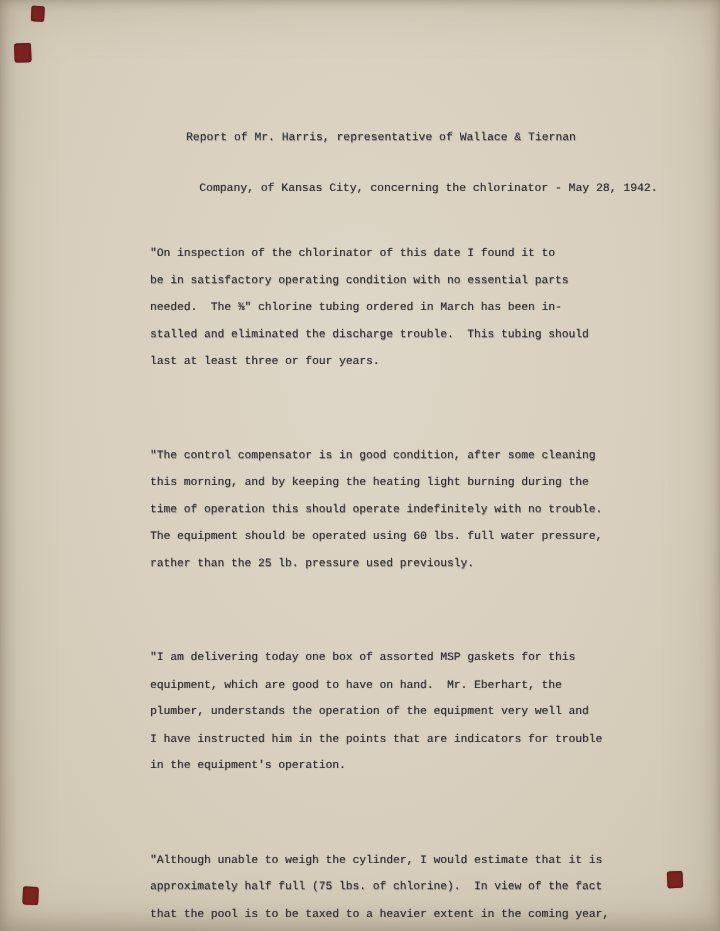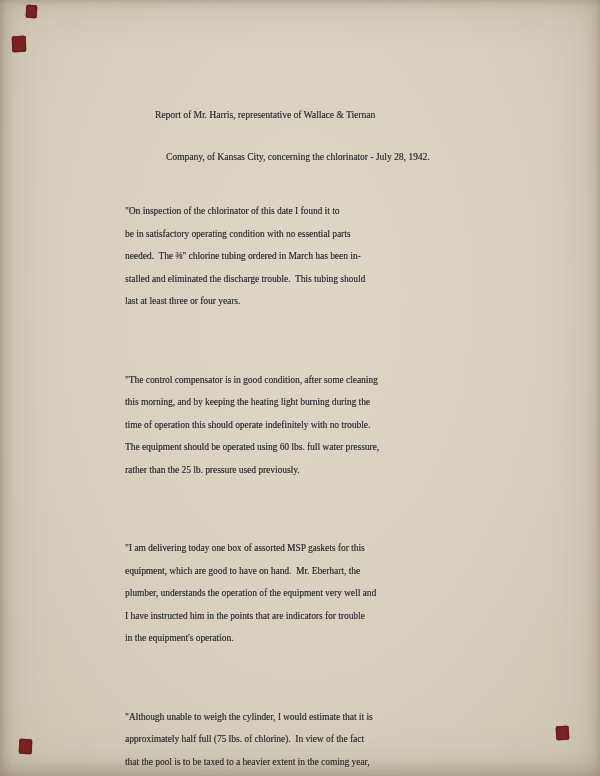--- a/index.html
+++ b/index.html
@@ -16,21 +16,21 @@
     background:
       radial-gradient(ellipse at 50% 38%, #ded6c6 0%, #d8cfbe 55%, #cec5b2 100%);
     box-shadow:
       inset 0 0 46px rgba(118, 104, 78, 0.28),
       inset 0 -8px 14px rgba(100, 88, 66, 0.22),
       inset 6px 0 12px -6px rgba(100, 88, 66, 0.30),
       inset -5px 0 10px -6px rgba(100, 88, 66, 0.22),
       inset 0 5px 10px -5px rgba(100, 88, 66, 0.25);
   }
   .typewriter {
-    font-family: Liberation Serif, serif;
+    font-family: Liberation Mono, monospace;
     color: #2f2e35;
     text-shadow: 0.35px 0.35px 0.6px rgba(47, 46, 53, 0.55);
     white-space: pre-wrap;
   }
   .doc-header {
     position: absolute;
     left: 155px;
     top: 80px;
     font-size: 9.5px;
     line-height: 14px;
@@ -65,21 +65,21 @@
 
 <div class="scan">
 
   <div class="stamp-mark mark-1" style="background: rgb(123, 34, 34);"></div>
   <div class="stamp-mark mark-2" style="background: rgb(123, 34, 34);"></div>
   <div class="stamp-mark mark-3" style="background: rgb(123, 34, 34);"></div>
   <div class="stamp-mark mark-4" style="background: rgb(123, 34, 34);"></div>
 
   <div class="doc-header typewriter">
     <div class="line1">Report of Mr. Harris, representative of Wallace &amp; Tiernan</div>
-    <div class="line2">Company, of Kansas City, concerning the chlorinator - July 28, 1942.</div>
+    <div class="line2">Company, of Kansas City, concerning the chlorinator - May 28, 1942.</div>
   </div>
 
   <div class="doc-body typewriter">
     <p>"On inspection of the chlorinator of this date I found it to
 be in satisfactory operating condition with no essential parts
 needed.  The ⅜" chlorine tubing ordered in March has been in-
 stalled and eliminated the discharge trouble.  This tubing should
 last at least three or four years.</p>
     <p>"The control compensator is in good condition, after some cleaning
 this morning, and by keeping the heating light burning during the

